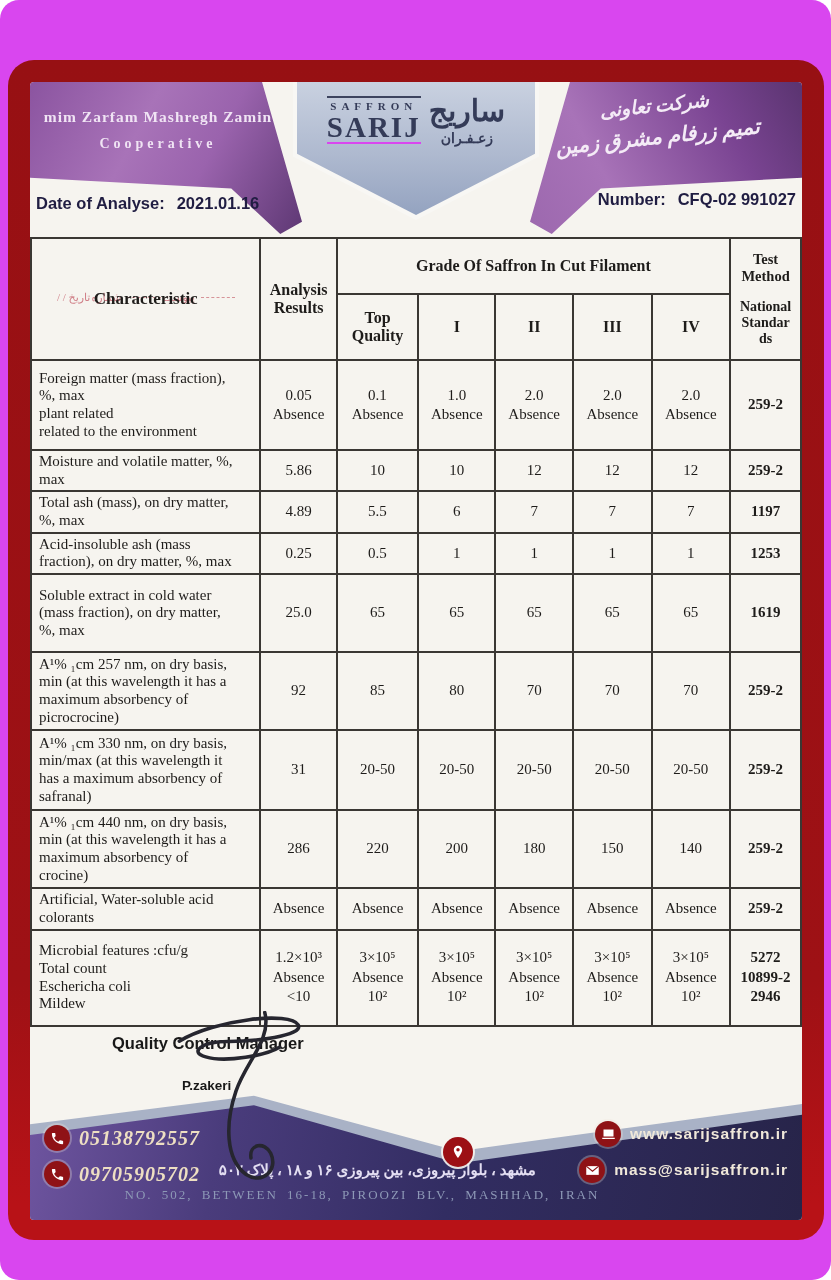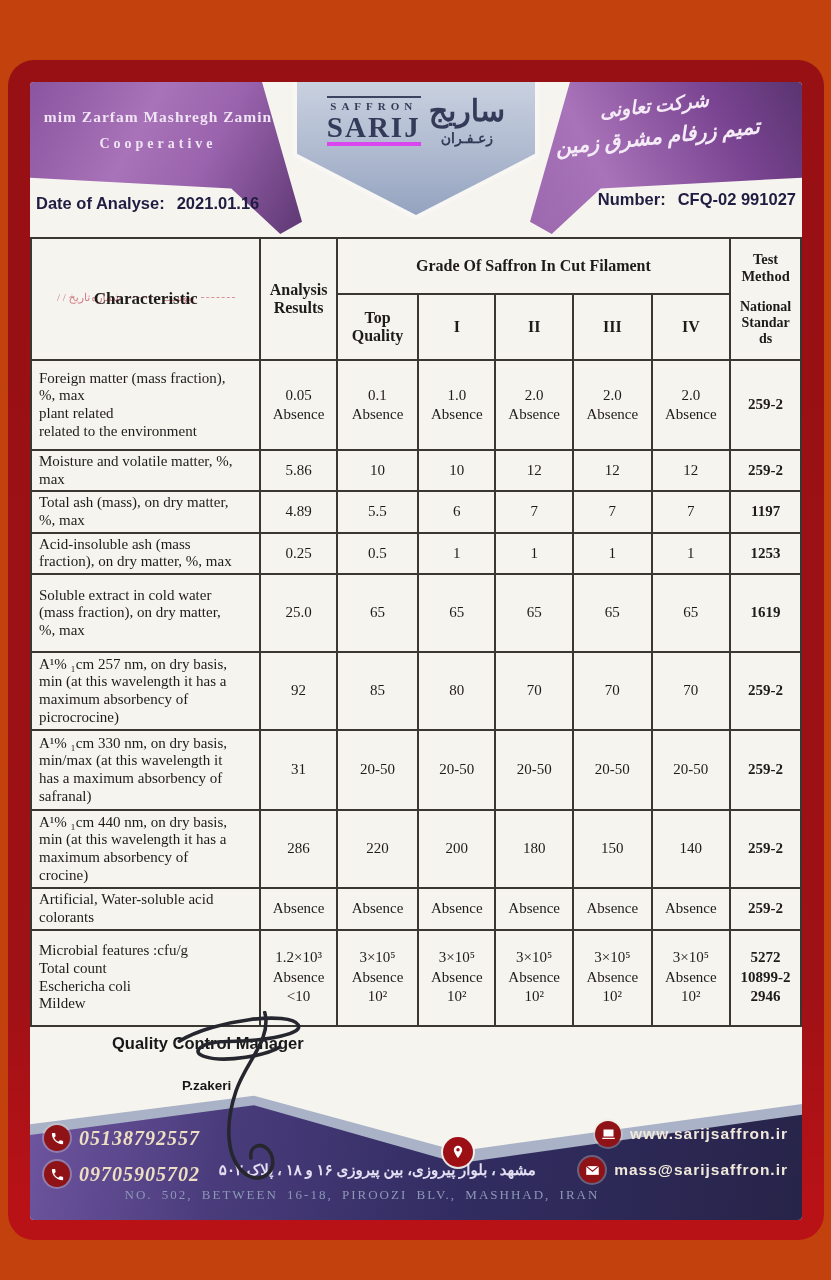--- a/index.html
+++ b/index.html
@@ -1,17 +1,17 @@
 <!DOCTYPE html>
 <html><head>
 <meta charset="utf-8">
 <style>
   html,body{margin:0;padding:0;background:#ffffff;}
-  .canvas{position:relative;width:831px;height:1280px;background:#c2410c;overflow:hidden;
-          font-family:"Liberation Serif",serif;color:#1e1c1a;}
+  .canvas{position:relative;width:831px;height:1280px;background:#d946ef;overflow:hidden;
+          font-family:"Liberation Serif",serif;color:#1e1c1a;border-radius:19px;}
   
   .frame{position:absolute;left:8px;top:60px;width:816px;height:1180px;border-radius:26px;
          background:linear-gradient(180deg,#971013 0%,#9e1115 78%,#b81217 97%);}
   .page{position:absolute;left:22px;top:22px;right:22px;bottom:20px;background:#f6f4ef;
         border-radius:4px;overflow:hidden;}
   
   .header{position:absolute;left:0;top:0;width:100%;height:155px;}
   .banner{position:absolute;top:0;height:152px;z-index:1;}
   .banner-left{left:0;width:272px;
     background:linear-gradient(118deg,#8b54a0 0%,#a873b8 38%,#9a63ad 62%,#5e3874 100%);
@@ -32,21 +32,21 @@
           background:#f8f7f4;z-index:3;
           clip-path:polygon(0 0,100% 0,100% 54%,50% 100%,0 54%);}
   .shield-in{position:absolute;left:4px;top:0;right:4px;bottom:5px;
           background:linear-gradient(180deg,#c9d1e0 0%,#aeb9cf 55%,#94a3c0 100%);
           clip-path:polygon(0 0,100% 0,100% 54%,50% 100%,0 54%);}
   .logo{position:absolute;left:0;top:14px;width:100%;display:flex;justify-content:center;
         align-items:flex-start;gap:8px;color:#343b58;}
   .logo-latin{text-align:center;border-top:2px solid #3c435e;padding-top:2px;}
   .logo-latin .saff{display:block;font-size:11px;letter-spacing:5px;font-weight:bold;}
   .logo-latin .sarij{display:block;font-size:29px;letter-spacing:2px;font-weight:bold;
-                     border-bottom:4px solid #d946ef;line-height:1.05;text-align:center;}
+                     border-bottom:2px solid #d946ef;line-height:1.05;text-align:center;}
   .logo-ar{text-align:center;line-height:1;}
   .logo-ar .fa-name{display:block;font-size:30px;font-weight:bold;}
   .logo-ar .fa-saff{display:block;font-size:14px;font-weight:bold;margin-top:6px;}
   .id-line{position:absolute;z-index:4;display:flex;gap:12px;font-family:"Liberation Sans",sans-serif;
            font-weight:bold;font-size:16.5px;color:#201d42;}
   .date-line{left:6px;top:112px;}
   .number-line{right:6px;top:108px;}
   
   .table-wrap{position:absolute;left:0;top:155px;width:100%;z-index:2;}
   table{width:100%;border-collapse:collapse;table-layout:fixed;}

